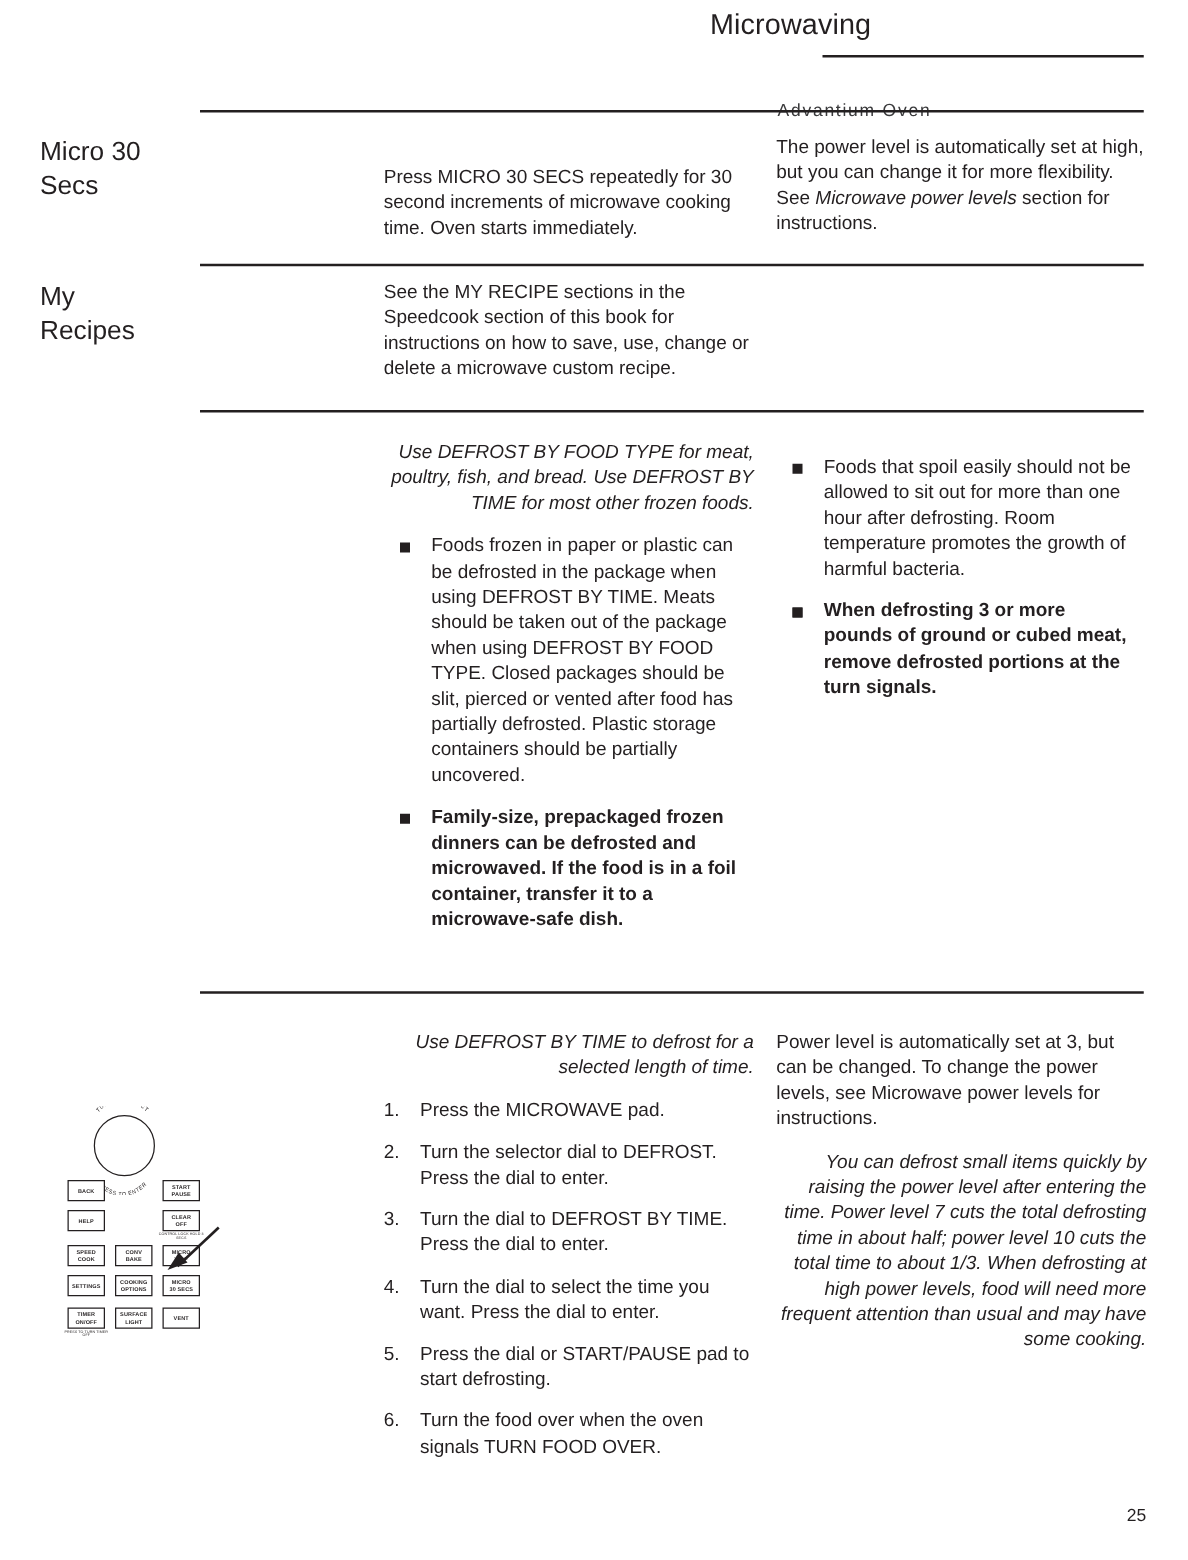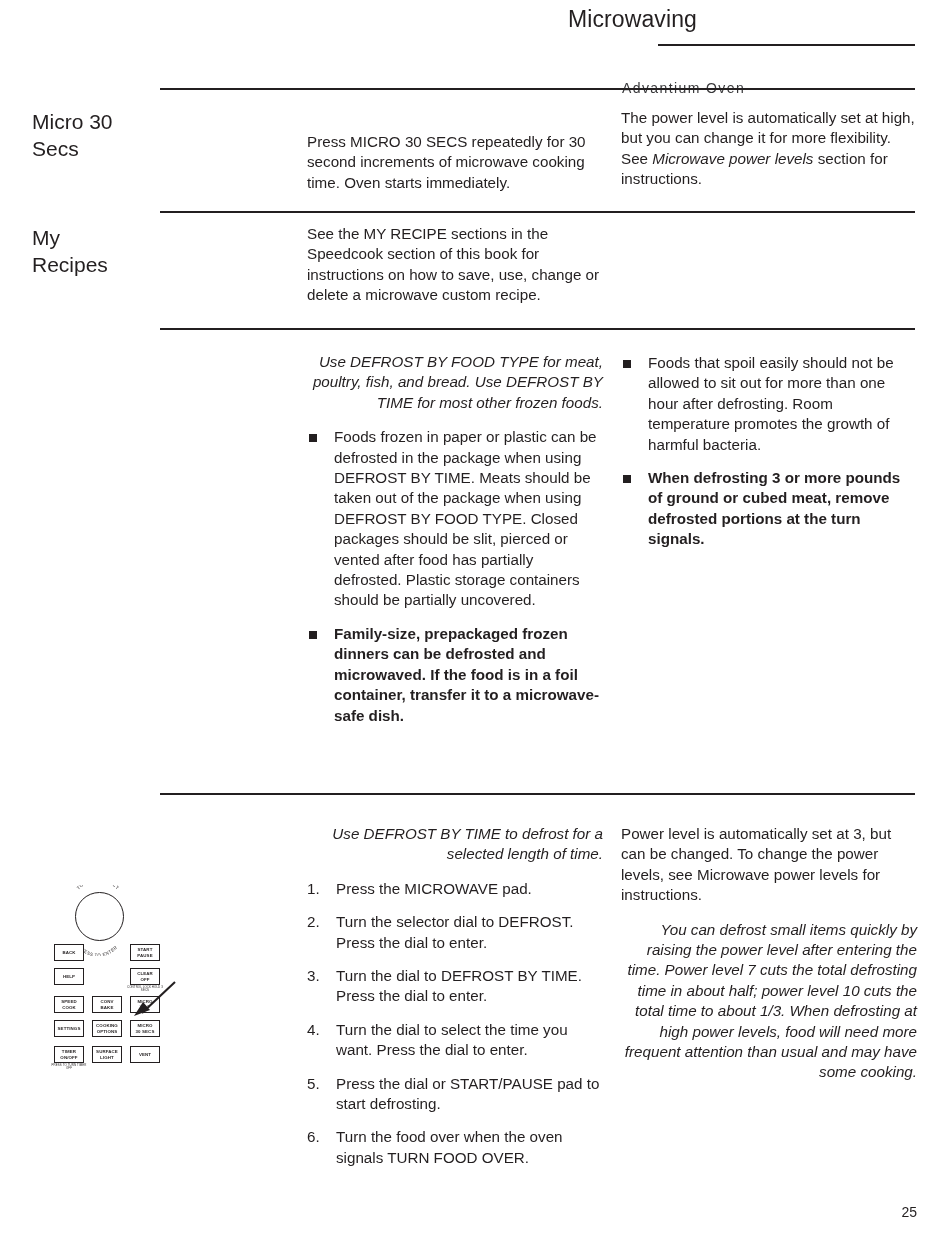--- a/index.html
+++ b/index.html
@@ -73,21 +73,21 @@
   .col-right { left: 621px; width: 296px; }
 
   .col p { margin: 0 0 14px 0; }
   .col p:last-child { margin-bottom: 0; }
   .it { font-style: italic; text-align: right; }
   em { }
 
   
   ul.bul {
     list-style: none;
-    margin: 1px;
+    margin: 12px;
     padding: 0;
   }
   ul.bul > li {
     position: relative;
     padding-left: 26px;
     margin-bottom: 13px;
   }
   ul.bul > li:last-child { margin-bottom: 0; font-weight: bold; }
   ul.bul > li .sq {
     position: absolute;

